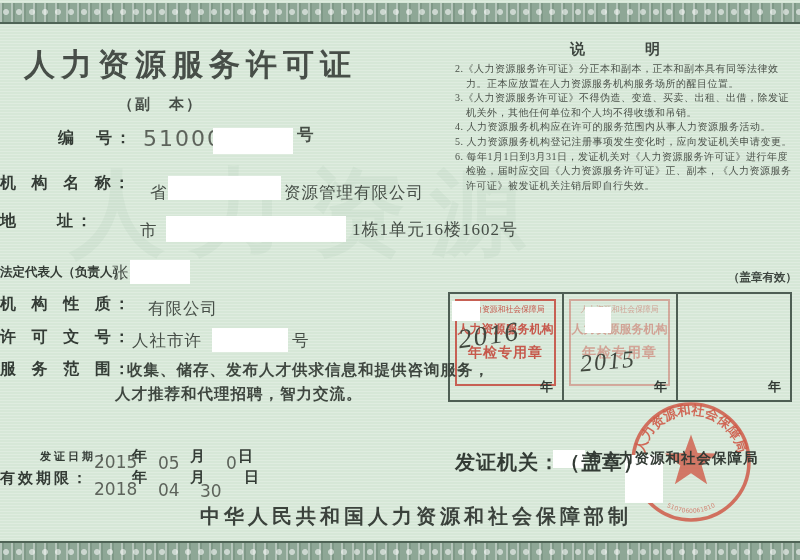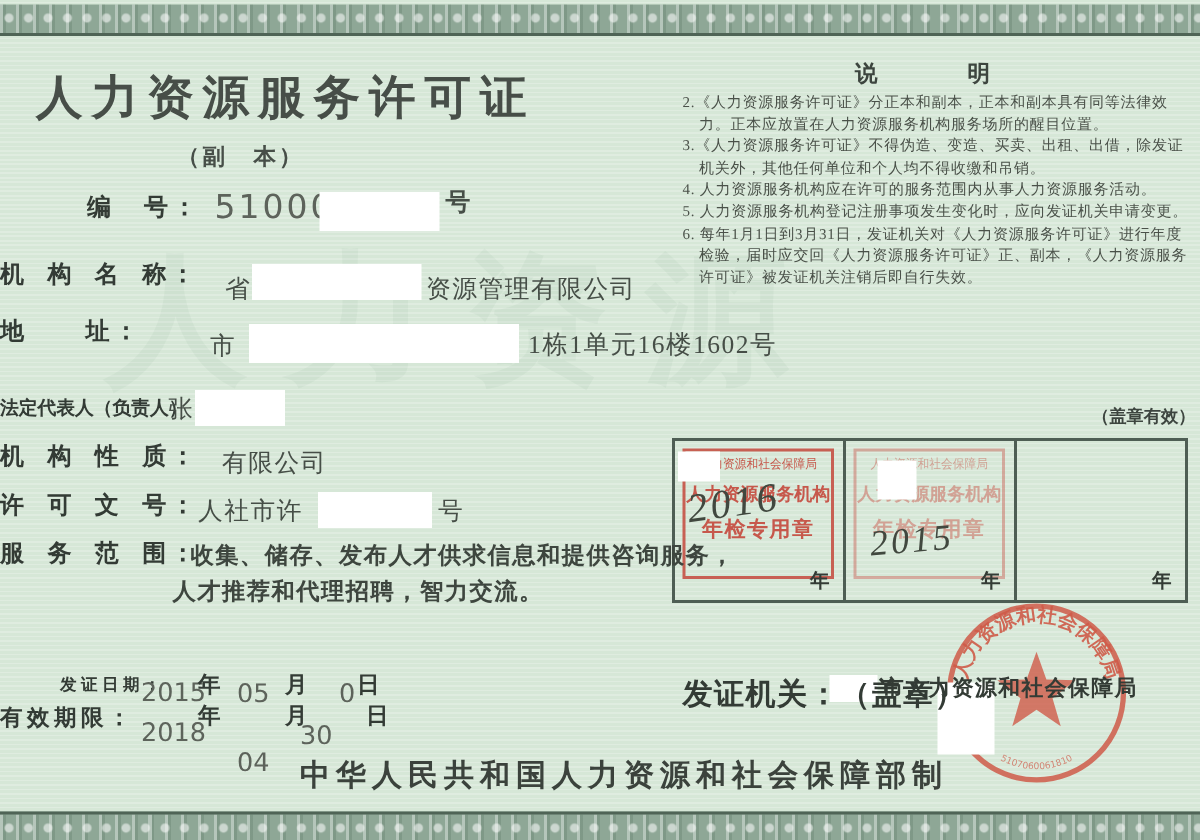--- a/index.html
+++ b/index.html
@@ -87,21 +87,21 @@
   <div class="abs num" style="left:94px;top:452px;font-size:17px;z-index:2;">2015</div>
   <div class="abs lbl" style="left:132px;top:447px;font-size:15px;">年</div>
   <div class="abs num" style="left:158px;top:453px;font-size:17px;z-index:2;">05</div>
   <div class="abs lbl" style="left:190px;top:447px;font-size:15px;">月</div>
   <div class="abs num" style="left:226px;top:453px;font-size:17px;z-index:2;">0</div>
   <div class="abs lbl" style="left:238px;top:447px;font-size:15px;">日</div>
 
   <div class="abs lbl" style="left:0px;top:469px;font-size:15px;">有效期限：</div>
   <div class="abs num" style="left:94px;top:479px;font-size:17px;z-index:2;">2018</div>
   <div class="abs lbl" style="left:132px;top:468px;font-size:15px;">年</div>
-  <div class="abs num" style="left:158px;top:480px;font-size:17px;z-index:2;margin-top:19px;">04</div>
+  <div class="abs num" style="left:158px;top:480px;font-size:17px;z-index:2;">04</div>
   <div class="abs lbl" style="left:190px;top:468px;font-size:15px;">月</div>
   <div class="abs num" style="left:200px;top:481px;font-size:17px;z-index:2;">30</div>
   <div class="abs lbl" style="left:244px;top:468px;font-size:15px;">日</div>
 
   <div class="footer">中华人民共和国人力资源和社会保障部制</div>
 
   <div class="abs" style="left:455px;top:40px;width:330px;text-align:center;font-size:15px;font-weight:bold;letter-spacing:10px;z-index:1;">说　　明</div>
   <div class="notes">
     <div class="item">2.《人力资源服务许可证》分正本和副本，正本和副本具有同等法律效力。正本应放置在人力资源服务机构服务场所的醒目位置。</div>
     <div class="item">3.《人力资源服务许可证》不得伪造、变造、买卖、出租、出借，除发证机关外，其他任何单位和个人均不得收缴和吊销。</div>

